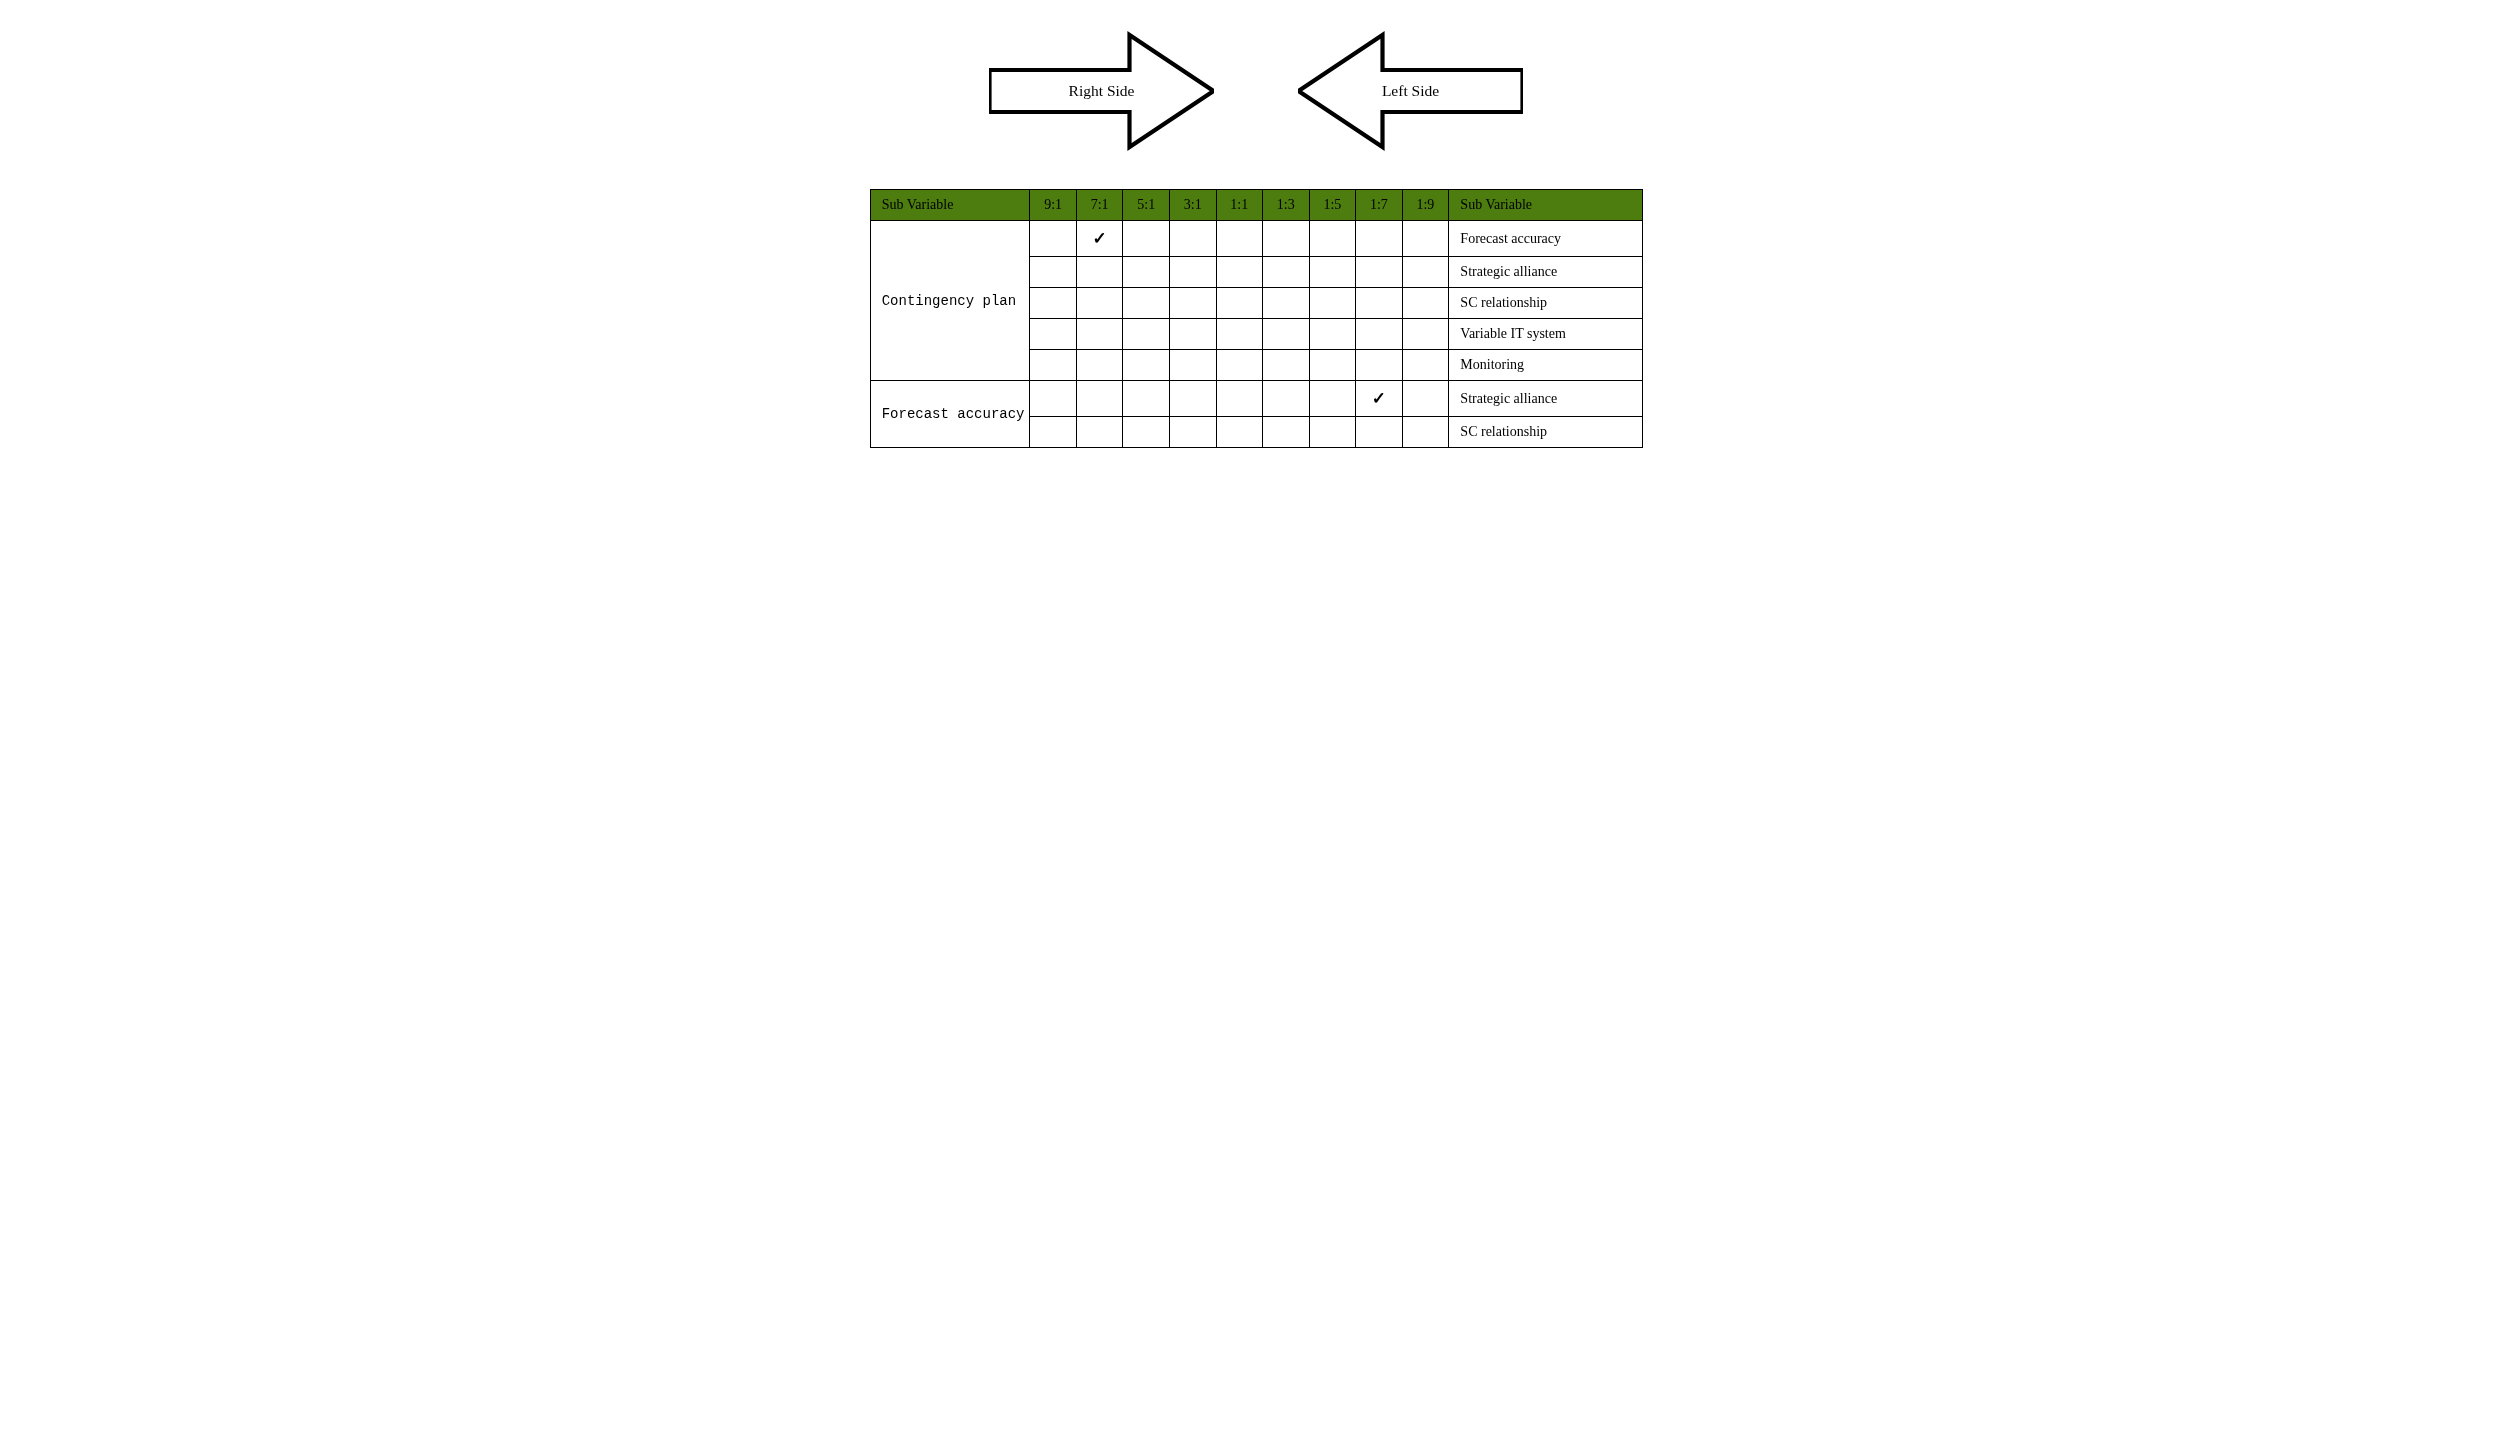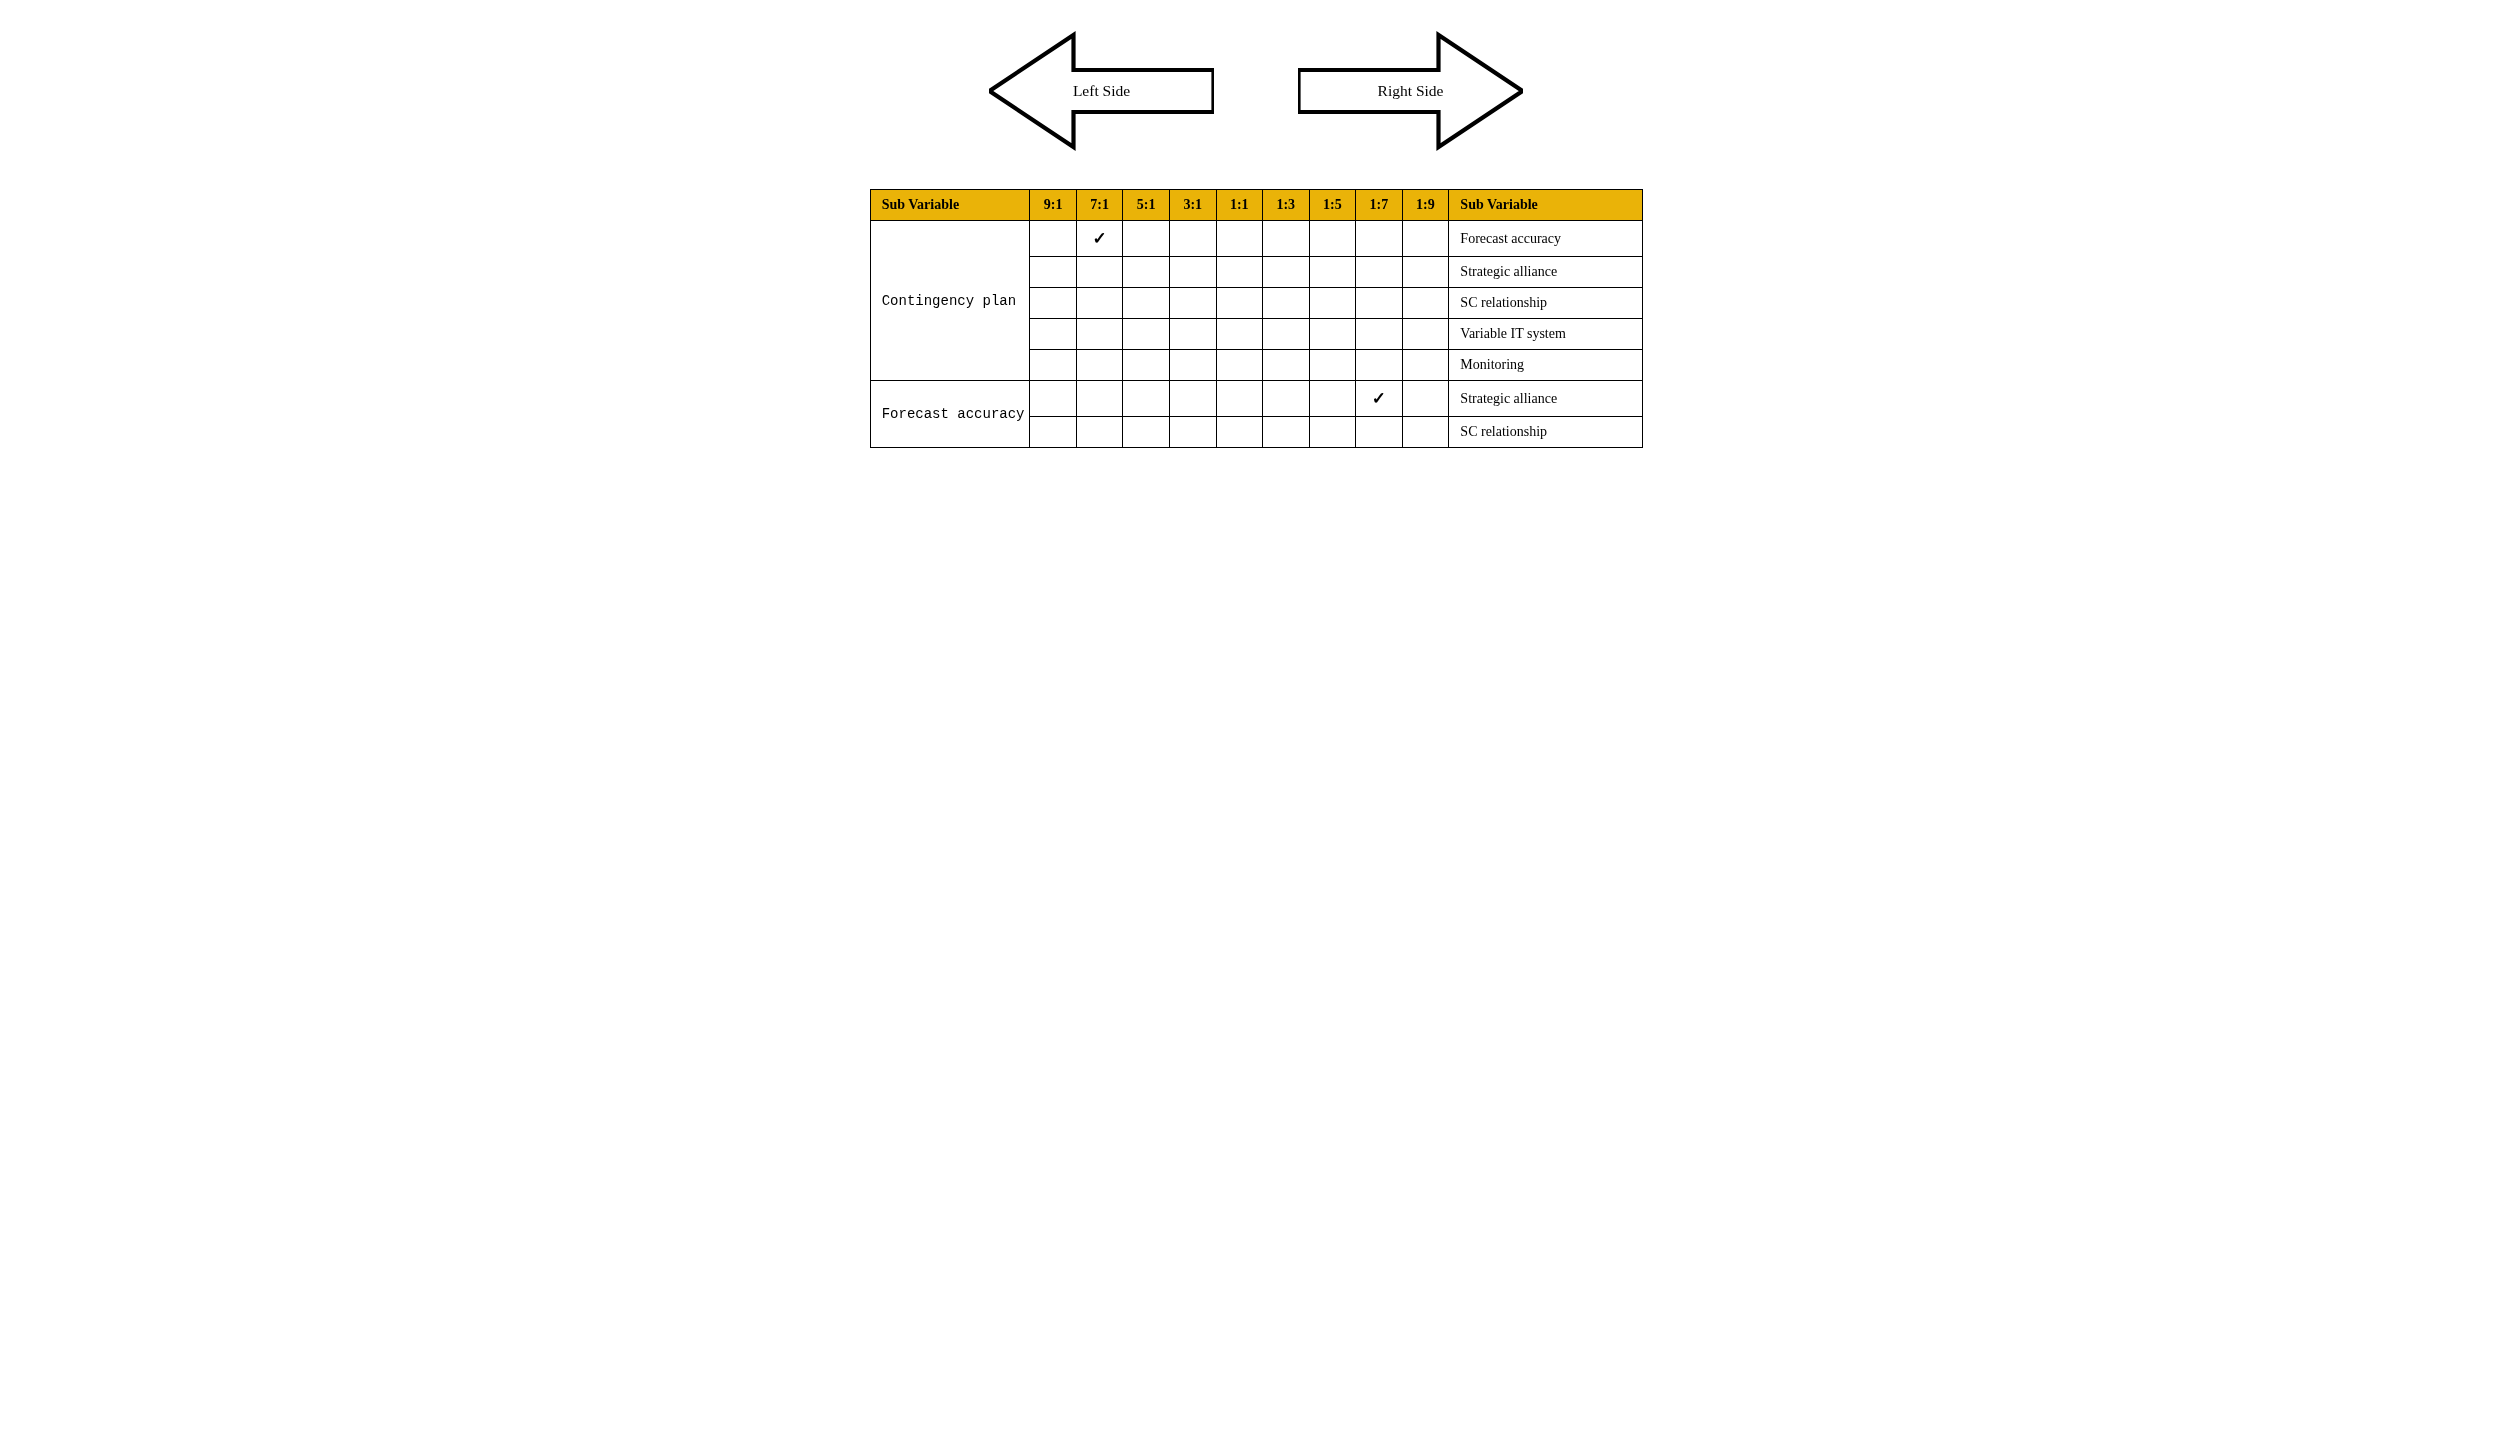--- a/index.html
+++ b/index.html
@@ -64,22 +64,22 @@
     }
 
     th, td {
       border: 1.1px solid #000;
       text-align: center;
       padding: 7px 4.2px;
       vertical-align: middle;
     }
 
     th {
-      font-weight: bold;
-      background: #eab308;
+      font-weight: normal;
+      background: #4d7c0f;
     }
 
     .col-sub-variable {
       text-align: left;
       padding-left: 11.2px;
       width: 134px;
       font-size: 14px;
     }
 
     .col-sub-variable-right {
@@ -106,51 +106,51 @@
 
     
     .dashed-top td, .dashed-top th {
       border-top: 1.1px dashed #555 !important;
     }
   </style>
 </head>
 <body>
 
 <div class="arrows-section">
+  <div class="arrow-container arrow-right">
+    <svg viewBox="0 0 320 180" xmlns="http://www.w3.org/2000/svg">
+
+      <polygon points="
+        320,90
+        200,10
+        200,60
+        0,60
+        0,120
+        200,120
+        200,170
+      " fill="white" stroke="black" stroke-width="6" stroke-linejoin="miter"></polygon>
+    </svg>
+    <span class="arrow-label">Right Side</span>
+  </div>
+
   <div class="arrow-container arrow-left">
     <svg viewBox="0 0 320 180" xmlns="http://www.w3.org/2000/svg">
 
       <polygon points="
         0,90
         120,10
         120,60
         320,60
         320,120
         120,120
         120,170
       " fill="white" stroke="black" stroke-width="6" stroke-linejoin="miter"></polygon>
     </svg>
     <span class="arrow-label">Left Side</span>
   </div>
-
-  <div class="arrow-container arrow-right">
-    <svg viewBox="0 0 320 180" xmlns="http://www.w3.org/2000/svg">
-
-      <polygon points="
-        320,90
-        200,10
-        200,60
-        0,60
-        0,120
-        200,120
-        200,170
-      " fill="white" stroke="black" stroke-width="6" stroke-linejoin="miter"></polygon>
-    </svg>
-    <span class="arrow-label">Right Side</span>
-  </div>
 </div>
 
 <div class="table-section">
   <table>
     <thead>
       <tr>
         <th class="col-sub-variable">Sub Variable</th>
         <th class="col-ratio">9:1</th>
         <th class="col-ratio">7:1</th>
         <th class="col-ratio">5:1</th>

